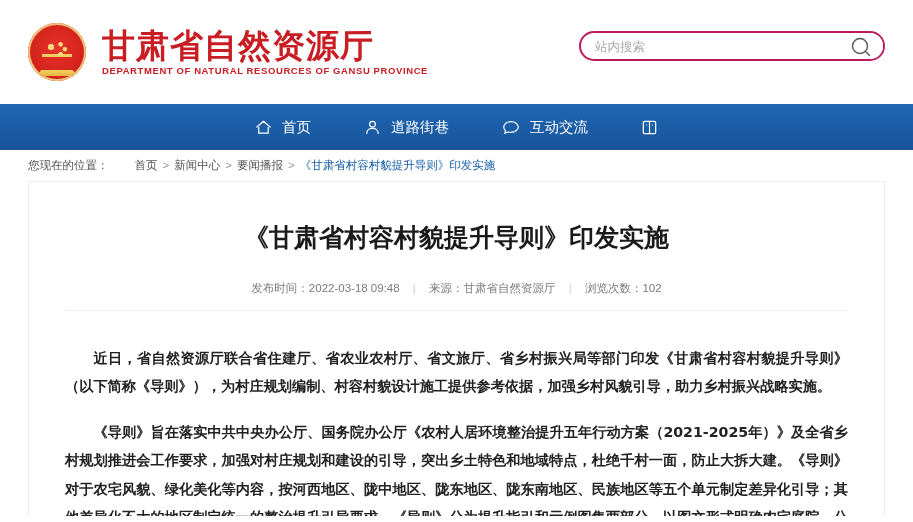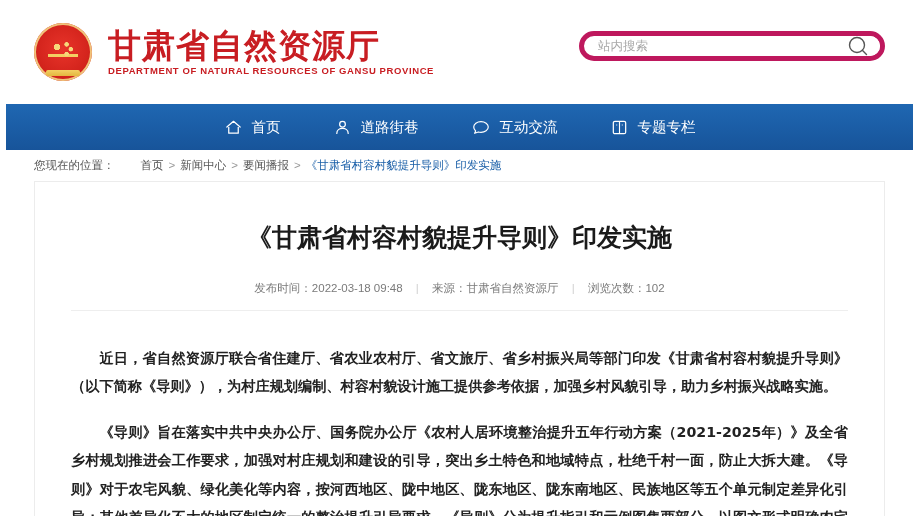--- a/index.html
+++ b/index.html
@@ -3,21 +3,21 @@
 <meta charset="utf-8">
 <style>
   * { box-sizing: border-box; }
   html, body {
     margin: 0; padding: 0;
     width: 913px; height: 522px;
     background: #ffffff;
     font-family: "Liberation Sans", "DejaVu Sans", sans-serif;
     overflow: hidden;
   }
-  .page { width: 913px; height: 522px; position: relative; background: #fff; padding-left: 6px; }
+  .page { width: 913px; height: 522px; position: relative; background: #fff; }
 
   
   .header {
     height: 104px;
     background: #ffffff;
     display: flex;
     align-items: center;
     padding: 0 28px;
     position: relative;
   }
@@ -61,25 +61,24 @@
   .site-subtitle {
     color: #c81d22;
     font-size: 9.5px;
     letter-spacing: 0.6px;
     font-weight: bold;
   }
   .search-wrap {
     position: absolute;
     right: 28px; top: 31px;
     width: 306px; height: 30px;
-    border: 5px solid #be185d;
+    border: 2px solid #be185d;
     border-radius: 15px;
     background: #fff;
     display: flex;
-    align-items: center;
     overflow: hidden;
   }
   .search-input {
     flex: 1;
     border: 0;
     outline: none;
     height: 28px;
     padding: 0 14px;
     font-size: 12.5px;
     color: #333;
@@ -228,21 +227,20 @@
     </div>
     <div class="nav-item">
       <span class="nav-ic">
         <svg width="19" height="19" viewBox="0 0 20 20">
             <rect x="3.5" y="3.5" width="13" height="13" rx="1.6" fill="none" stroke="#fff" stroke-width="1.3"></rect>
             <line x1="10" y1="3.5" x2="10" y2="16.5" stroke="#fff" stroke-width="1.2"></line>
             <line x1="6.6" y1="7.4" x2="7.6" y2="7.4" stroke="#fff" stroke-width="1.2"></line>
             <line x1="12.4" y1="7.4" x2="13.4" y2="7.4" stroke="#fff" stroke-width="1.2"></line>
           </svg>
       </span>
-      <span>专题专栏</span>
     </div>
   </div>
 
   <div class="crumb-bar">
     <span class="crumb-label">您现在的位置：</span>
     <a class="crumb-link">首页</a>
     <span class="crumb-sep">&gt;</span>
     <a class="crumb-link">新闻中心</a>
     <span class="crumb-sep">&gt;</span>
     <a class="crumb-link">要闻播报</a>

